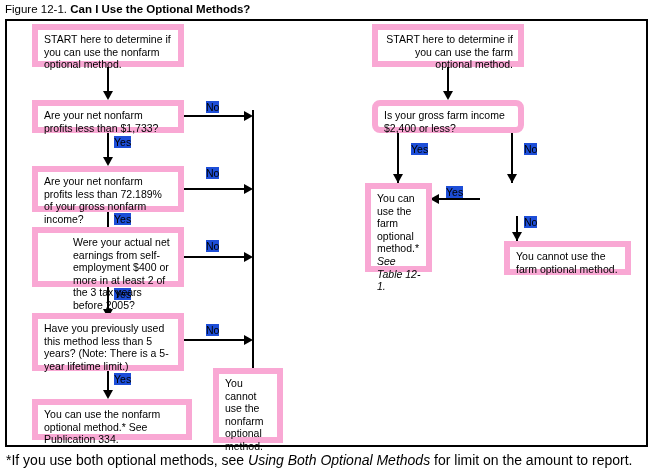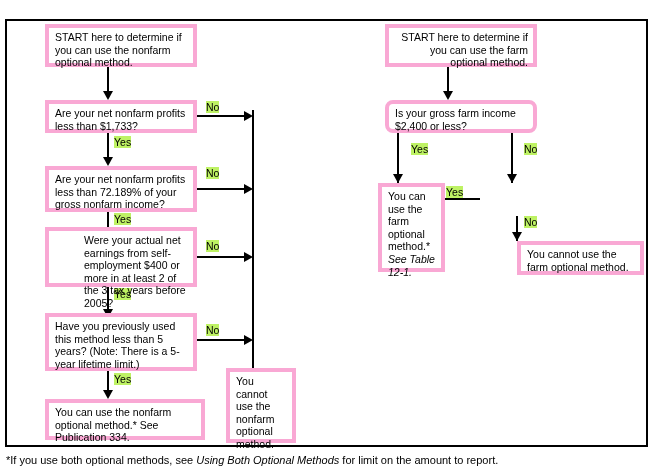--- a/index.html
+++ b/index.html
@@ -35,37 +35,36 @@
     width: 643px;
     height: 428px;
     border: 2px solid #000000;
     box-sizing: border-box;
   }
 
   .footnote {
     position: absolute;
     left: 6px;
     top: 455px;
-    font-size: 11px;
+    font-size: 14px;
     line-height: 11px;
     white-space: nowrap;
   }
   .footnote i { font-style: italic; }
 
   
   .node {
     position: absolute;
-    border: 4px solid #f9a8d4;
+    border: 6px solid #f9a8d4;
     box-sizing: border-box;
     background: #ffffff;
     font-size: 10.5px;
     line-height: 12.6px;
     padding: 3px 5px 2px 6px;
     z-index: 3;
-    margin-left: 13px;
   }
   .node i { font-style: italic; }
 
   
   .vline {
     position: absolute;
     width: 2px;
     background: #000000;
     z-index: 1;
   }
@@ -101,28 +100,32 @@
     border-bottom: 5px solid transparent;
     border-right: 9px solid #000000;
     z-index: 2;
   }
   .edge-label {
     position: absolute;
     font-size: 10.5px;
     line-height: 12px;
     white-space: nowrap;
     z-index: 2;
-    background: #bef264;
+    background: #1d4ed8;
   }
 </style>
 </head>
 <body>
 
 <div id="page">
 
+  <div class="fig-title">
+    <span>Figure 12-1.</span>
+    <span class="t-bold">Can I Use the Optional Methods?</span>
+  </div>
 
   <div class="frame"></div>
 
   <div class="node" style="left:32px; top:24px; width:152px; height:43px;">START here to determine if you can use the nonfarm optional method.</div>
 
   <div class="vline" style="left:107px; top:67px; height:27px;"></div>
   <div class="arrow-down" style="left:103px; top:91px;"></div>
 
   <div class="node" style="left:32px; top:100px; width:152px; height:33px;">Are your net nonfarm profits less than $1,733?</div>
 

